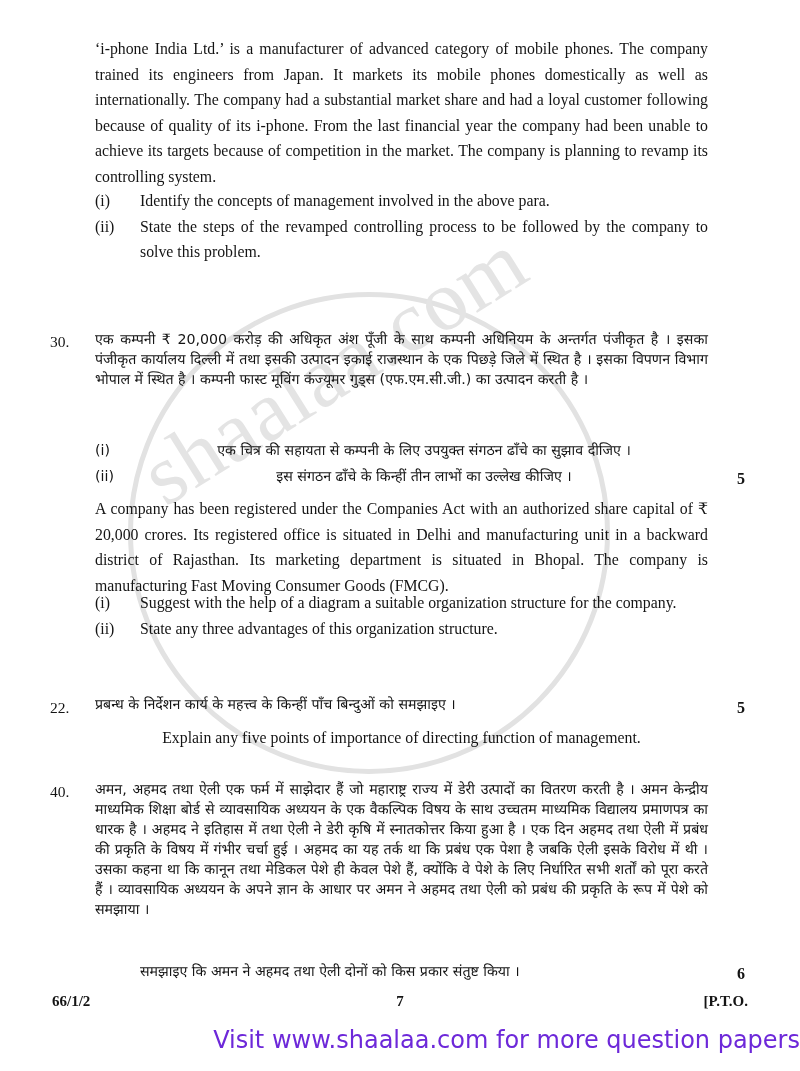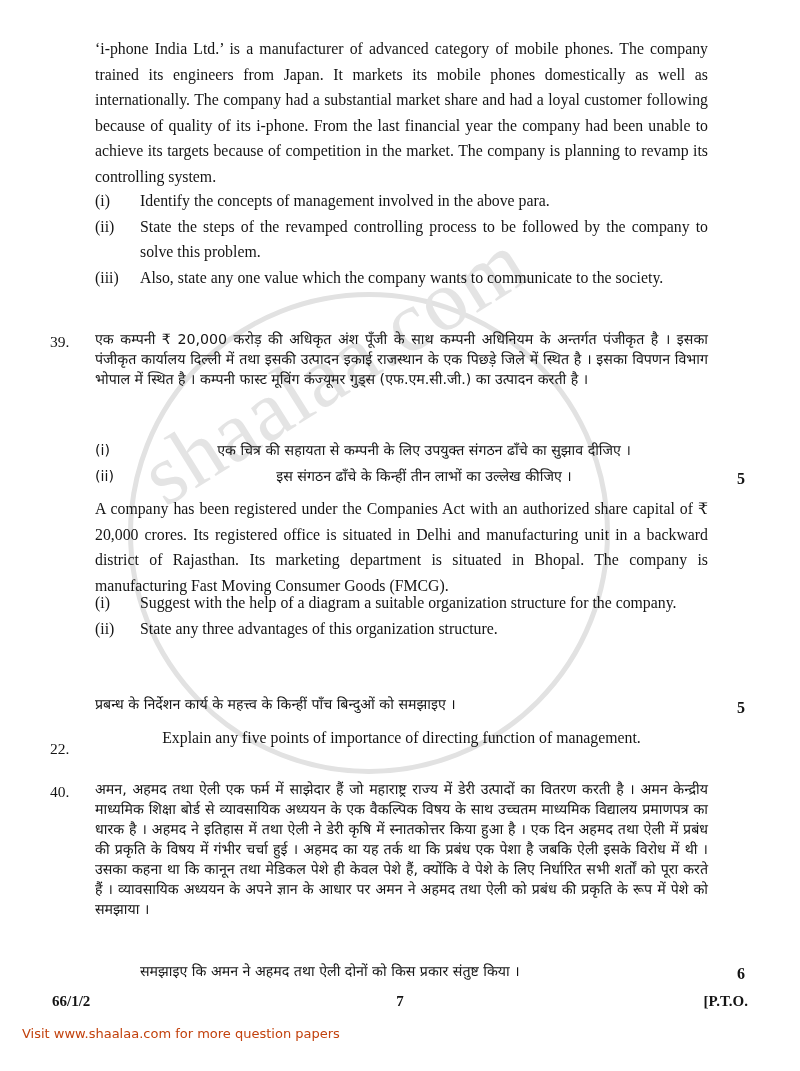--- a/index.html
+++ b/index.html
@@ -164,23 +164,24 @@
 
   #banner {
     position: absolute;
     left: 0;
     top: 1026px;
     width: 800px;
     z-index: 3;
   }
   #banner .banner-text {
     font-family: "DejaVu Sans", "Liberation Sans", sans-serif;
-    font-size: 13px;
-    color: #c2410c;
+    font-size: 24px;
+    color: #6d28d9;
     padding-left: 22px;
+    text-align: right;
   }
 </style>
 </head>
 <body>
 
 <div id="watermark-layer">
   <div class="wm-circle"></div>
   <div class="wm-text">shaalaa.com</div>
 </div>
 
@@ -193,29 +194,25 @@
   <div class="content" style="left:95px; top:188px; width:613px;">
     <ul class="sublist">
       <li class="sub">
         <span class="rn sub-en">(i)</span>
         <div class="sub-en nojust">Identify the concepts of management involved in the above para.</div>
       </li>
       <li class="sub">
         <span class="rn sub-en">(ii)</span>
         <div class="sub-en">State the steps of the revamped controlling process to be followed by the company to solve this problem.</div>
       </li>
-      <li class="sub">
-        <span class="rn sub-en">(iii)</span>
-        <div class="sub-en">Also, state any one value which the company wants to communicate to the society.</div>
-      </li>
     </ul>
   </div>
 
   <div class="qrow">
-    <div class="qnum" style="top:329px;">39.</div>
+    <div class="qnum" style="top:329px;">30.</div>
 
     <div class="content" style="left:95px; top:329px; width:613px;">
       <p class="para-hi">एक कम्पनी ₹ 20,000 करोड़ की अधिकृत अंश पूँजी के साथ कम्पनी अधिनियम के अन्तर्गत पंजीकृत है । इसका पंजीकृत कार्यालय दिल्ली में तथा इसकी उत्पादन इकाई राजस्थान के एक पिछड़े जिले में स्थित है । इसका विपणन विभाग भोपाल में स्थित है । कम्पनी फास्ट मूविंग कंज्यूमर गुड्स (एफ.एम.सी.जी.) का उत्पादन करती है ।</p>
     </div>
 
     <div class="content" style="left:95px; top:437px; width:613px;">
       <ul class="sublist">
         <li class="sub">
           <span class="rn sub-hi">(i)</span>
           <div class="sub-hi">एक चित्र की सहायता से कम्पनी के लिए उपयुक्त संगठन ढाँचे का सुझाव दीजिए ।</div>
@@ -241,21 +238,21 @@
         </li>
         <li class="sub">
           <span class="rn sub-en">(ii)</span>
           <div class="sub-en nojust">State any three advantages of this organization structure.</div>
         </li>
       </ul>
     </div>
   </div>
 
   <div class="qrow">
-    <div class="qnum" style="top:736px;font-family:Liberation Serif, serif;">22.</div>
+    <div class="qnum" style="top:695px;font-family:Liberation Serif, serif;">22.</div>
 
     <div class="content" style="left:95px; top:694px; width:613px;">
       <p class="para-hi nojust">प्रबन्ध के निर्देशन कार्य के महत्त्व के किन्हीं पाँच बिन्दुओं को समझाइए ।</p>
     </div>
 
     <div class="marks" style="top:695px;">5</div>
 
     <div class="content" style="left:95px; top:725px; width:613px;">
       <p class="para-en nojust">Explain any five points of importance of directing function of management.</p>
     </div>

